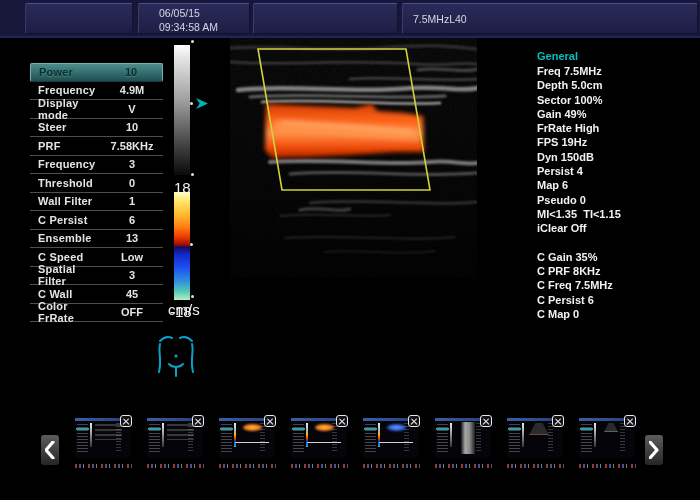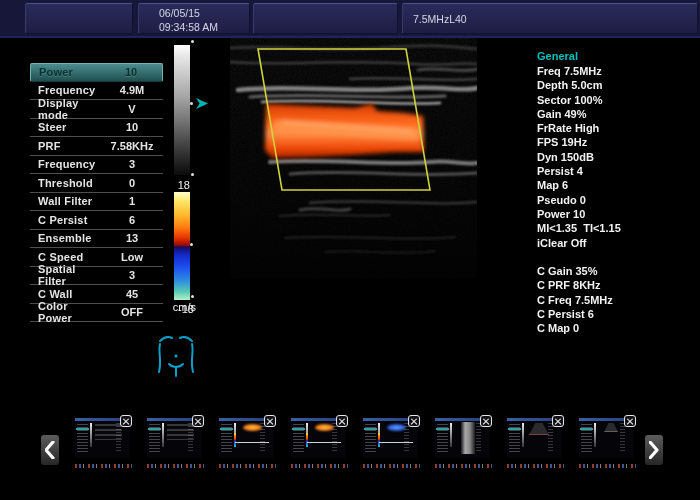--- a/index.html
+++ b/index.html
@@ -33,21 +33,21 @@
     color:#07302f; border-radius:2px; text-shadow:0 1px 0 rgba(160,210,210,.25); }
 
   
   .graybar { position:absolute; left:174px; top:45px; width:16px; height:130px;
     background:linear-gradient(#ffffff,#e9e9e9 8%,#a0a0a0 42%,#4a4a4a 74%,#0a0a0a 100%); }
   .gain-arrow { position:absolute; left:196px; top:98px; width:12px; height:11px;
     background:#00b2b2; clip-path:polygon(0 0,100% 50%,0 100%,30% 50%); }
   .dot { position:absolute; width:3px; height:3px; background:#e0e0e0; border-radius:50%; }
   .d1{left:191px;top:40px;} .d2{left:190px;top:102px;} .d3{left:191px;top:173px;}
   .d4{left:190px;top:243px;} .d5{left:191px;top:295px;}
-  .scale-label { position:absolute; color:#f2f2f2; font-size:11px; text-align:right; }
+  .scale-label { position:absolute; color:#f2f2f2; font-size:15px; text-align:left; }
   .cb-max { left:174px; top:179px; width:16px; }
   .colorbar { position:absolute; left:174px; top:192px; width:16px; height:108px;
     background:linear-gradient(#ffffd0 0%,#ffe86a 8%,#ffb62a 22%,#ff7a10 33%,
       #e83800 42%,#9c0c00 49%,#150c60 51%,#1428c8 58%,#1e50f0 70%,
       #2f8ce0 82%,#56c8b4 92%,#b4f0c8 100%); }
   .cb-min { left:170px; top:303px; width:24px; }
   .cb-unit { left:168px; top:301px; width:28px; }
 
   .bodymark { position:absolute; left:150px; top:331px; }
 
@@ -187,21 +187,21 @@
         <span class="plabel">Spatial Filter</span>
         <span class="pvalue">3</span>
       </div>
 
       <div class="prow">
         <span class="plabel">C Wall</span>
         <span class="pvalue">45</span>
       </div>
 
       <div class="prow">
-        <span class="plabel">Color Power</span>
+        <span class="plabel">Color FrRate</span>
         <span class="pvalue">OFF</span>
       </div>
     </aside>
 
   <div class="graybar"></div>
   <div class="gain-arrow"></div>
   <div class="dot d1"></div>
   <div class="dot d2"></div>
   <div class="dot d3"></div>
   <div class="dot d4"></div>
@@ -296,21 +296,20 @@
         <div class="rp-line">FPS 19Hz</div>
 
         <div class="rp-line">Dyn 150dB</div>
 
         <div class="rp-line">Persist 4</div>
 
         <div class="rp-line">Map 6</div>
 
         <div class="rp-line">Pseudo 0</div>
 
-        <div class="rp-line">Power 10</div>
 
         <div class="rp-line">MI&lt;1.35  TI&lt;1.15</div>
 
         <div class="rp-line">iClear Off</div>
 
         <div class="rp-line"></div>
 
         <div class="rp-line">C Gain 35%</div>
 
         <div class="rp-line">C PRF 8KHz</div>

